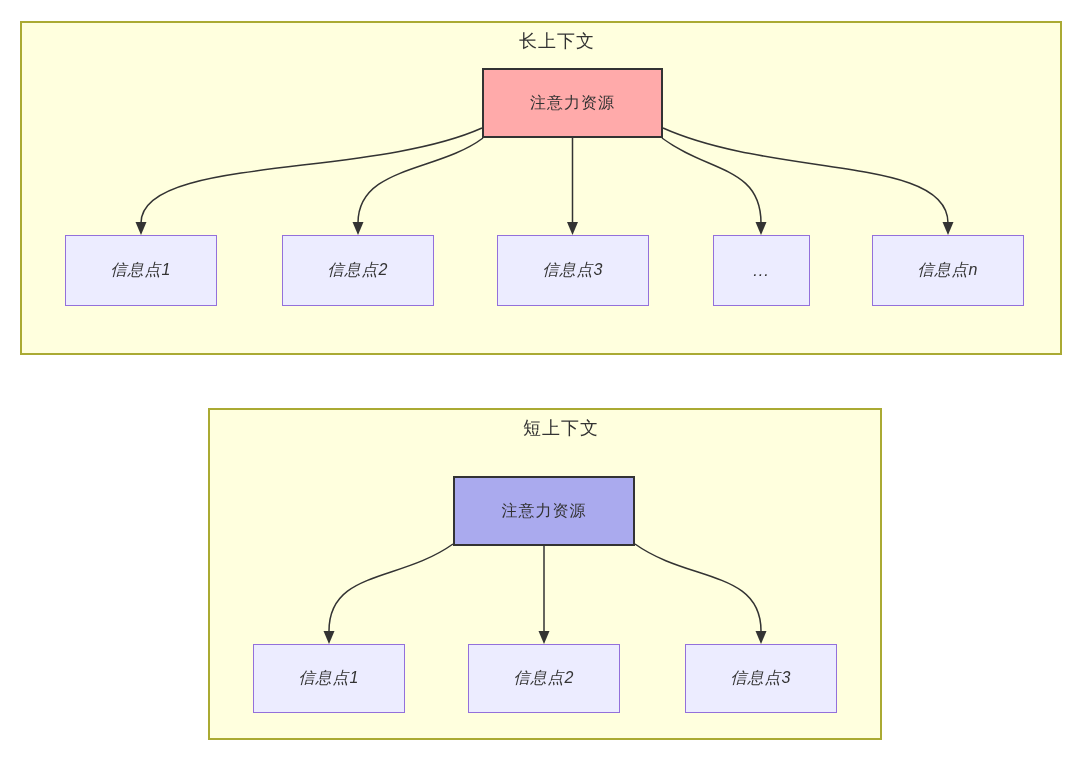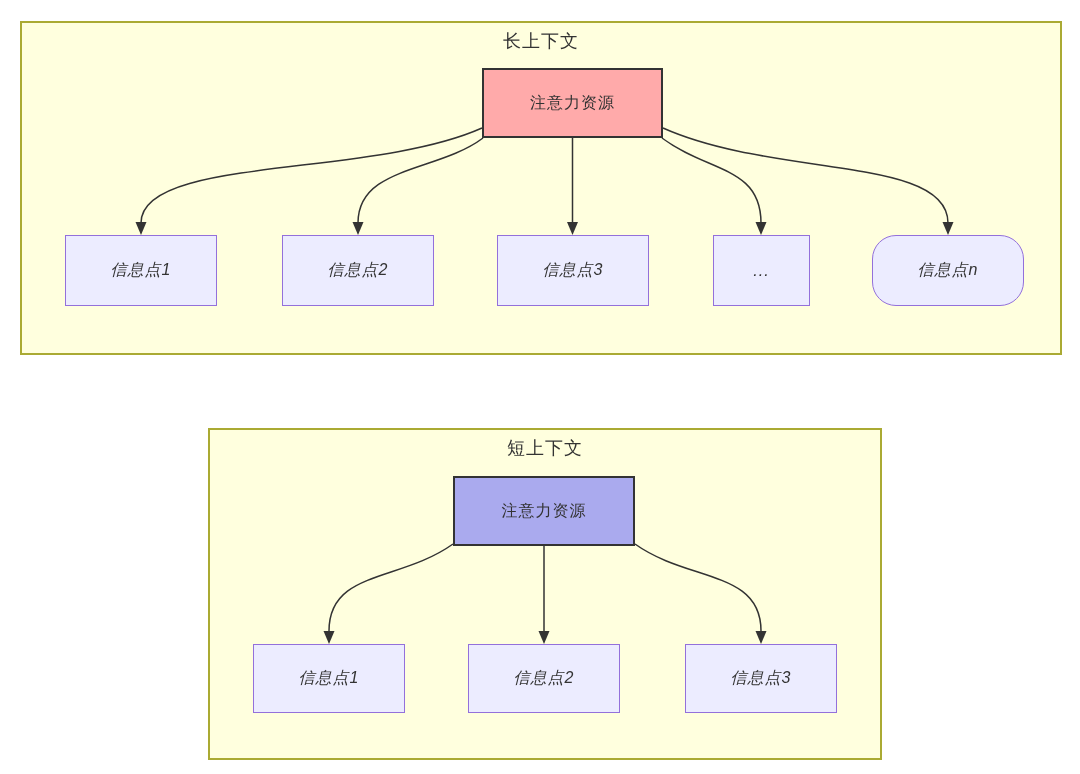--- a/index.html
+++ b/index.html
@@ -11,20 +11,21 @@
   }
   .group{
     position:absolute;
     background:var(--container-fill,#ffffde);
     border:2px solid var(--container-border,#aaaa33);
     box-sizing:border-box;
   }
   .group-title{
     width:100%;text-align:center;font-size:18px;letter-spacing:1px;
     color:var(--text,#333333);
+    margin-left:16px;
   }
   .node{
     position:absolute;box-sizing:border-box;
     display:flex;align-items:center;justify-content:center;
     font-size:16px;letter-spacing:1px;color:var(--text,#333333);
   }
   .child{
     background:var(--node-fill,#ececff);
     border:1.5px solid var(--node-border,#9370db);
     font-style:italic;
@@ -38,21 +39,21 @@
 </style>
 </head>
 <body>
 
 <div class="canvas">
 
   <div class="group" style="left:20px;top:21px;width:1042px;height:334px;">
     <div class="group-title" style="margin-top:6px;">长上下文</div>
   </div>
 
-  <div class="group" style="left:208px;top:428px;width:674px;height:332px;">
+  <div class="group" style="left:208px;top:408px;width:674px;height:332px;">
     <div class="group-title" style="margin-top:6px;">短上下文</div>
   </div>
 
   <svg class="edges" width="1080" height="774" viewBox="0 0 1080 774">
 
     <path d="M 482 128 C 370 178 141 156 141 223"></path>
     <polygon points="135.5,222 146.5,222 141,235"></polygon>
 
     <path d="M 483 138 C 438 172 358 166 358 223"></path>
     <polygon points="352.5,222 363.5,222 358,235"></polygon>
@@ -75,21 +76,21 @@
     <path d="M 635 544 C 688 582 761 570 761 631"></path>
     <polygon points="755.5,631 766.5,631 761,644"></polygon>
   </svg>
 
   <div class="node root root-long" style="left:482px;top:68px;width:181px;height:70px;">注意力资源</div>
 
   <div class="node child" style="left:65px;top:235px;width:152px;height:71px;">信息点1</div>
   <div class="node child" style="left:282px;top:235px;width:152px;height:71px;">信息点2</div>
   <div class="node child" style="left:497px;top:235px;width:152px;height:71px;">信息点3</div>
   <div class="node child" style="left:713px;top:235px;width:97px;height:71px;">...</div>
-  <div class="node child" style="left:872px;top:235px;width:152px;height:71px;border-radius:24px;">信息点n</div>
+  <div class="node child" style="left:872px;top:235px;width:152px;height:71px;">信息点n</div>
 
   <div class="node root root-short" style="left:453px;top:476px;width:182px;height:70px;">注意力资源</div>
 
   <div class="node child" style="left:253px;top:644px;width:152px;height:69px;">信息点1</div>
   <div class="node child" style="left:468px;top:644px;width:152px;height:69px;">信息点2</div>
   <div class="node child" style="left:685px;top:644px;width:152px;height:69px;">信息点3</div>
 
 </div>
 
 </body></html>

